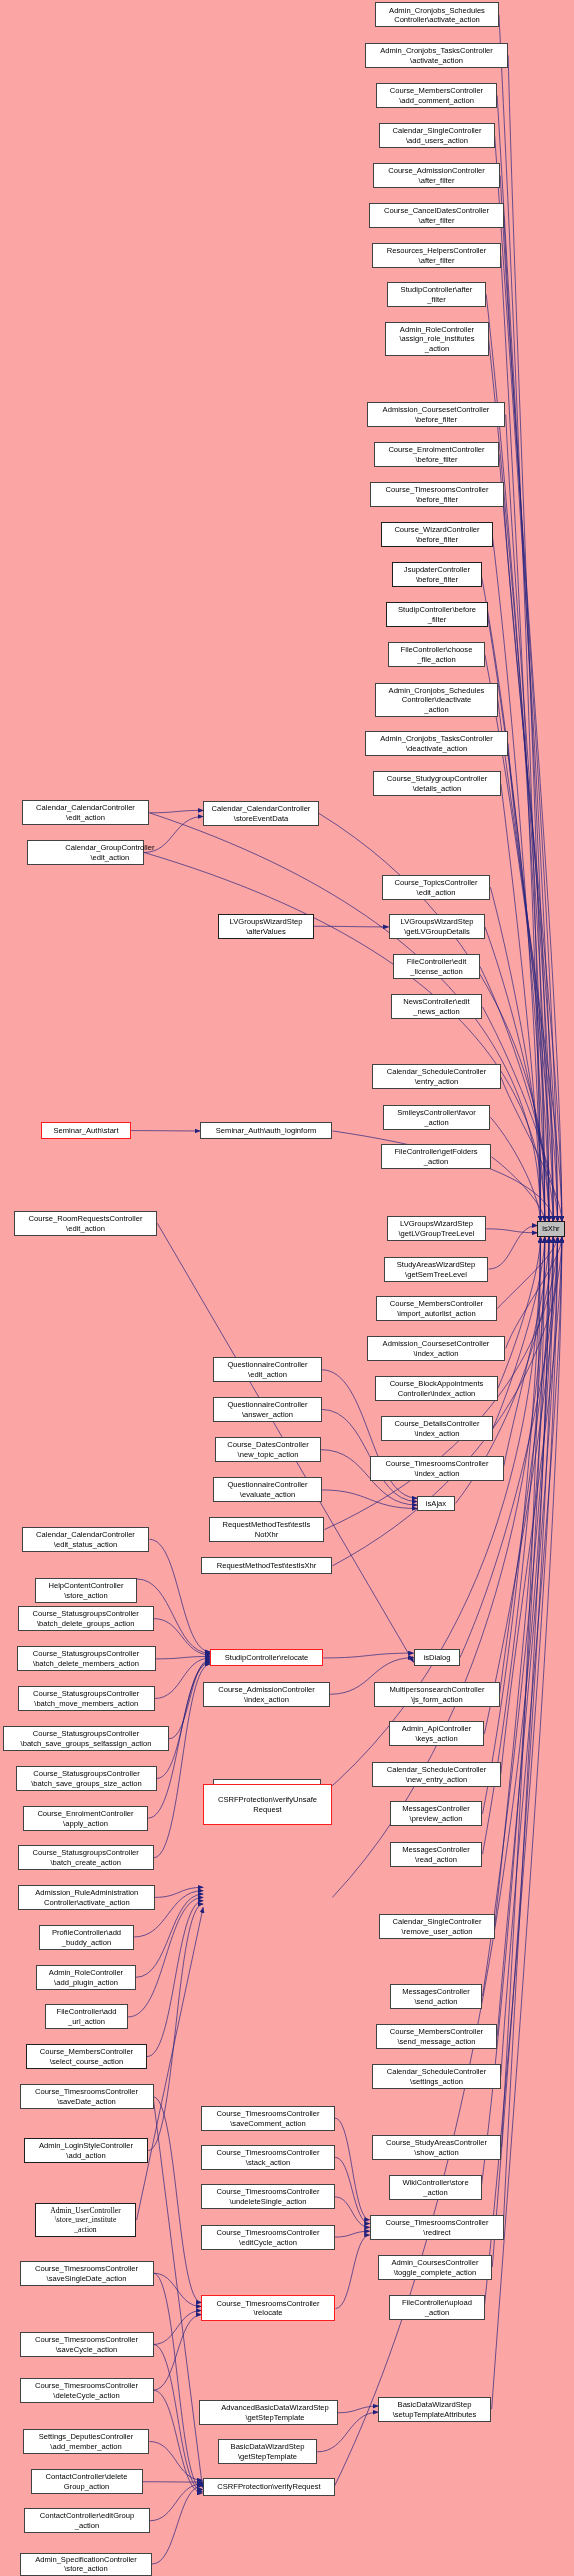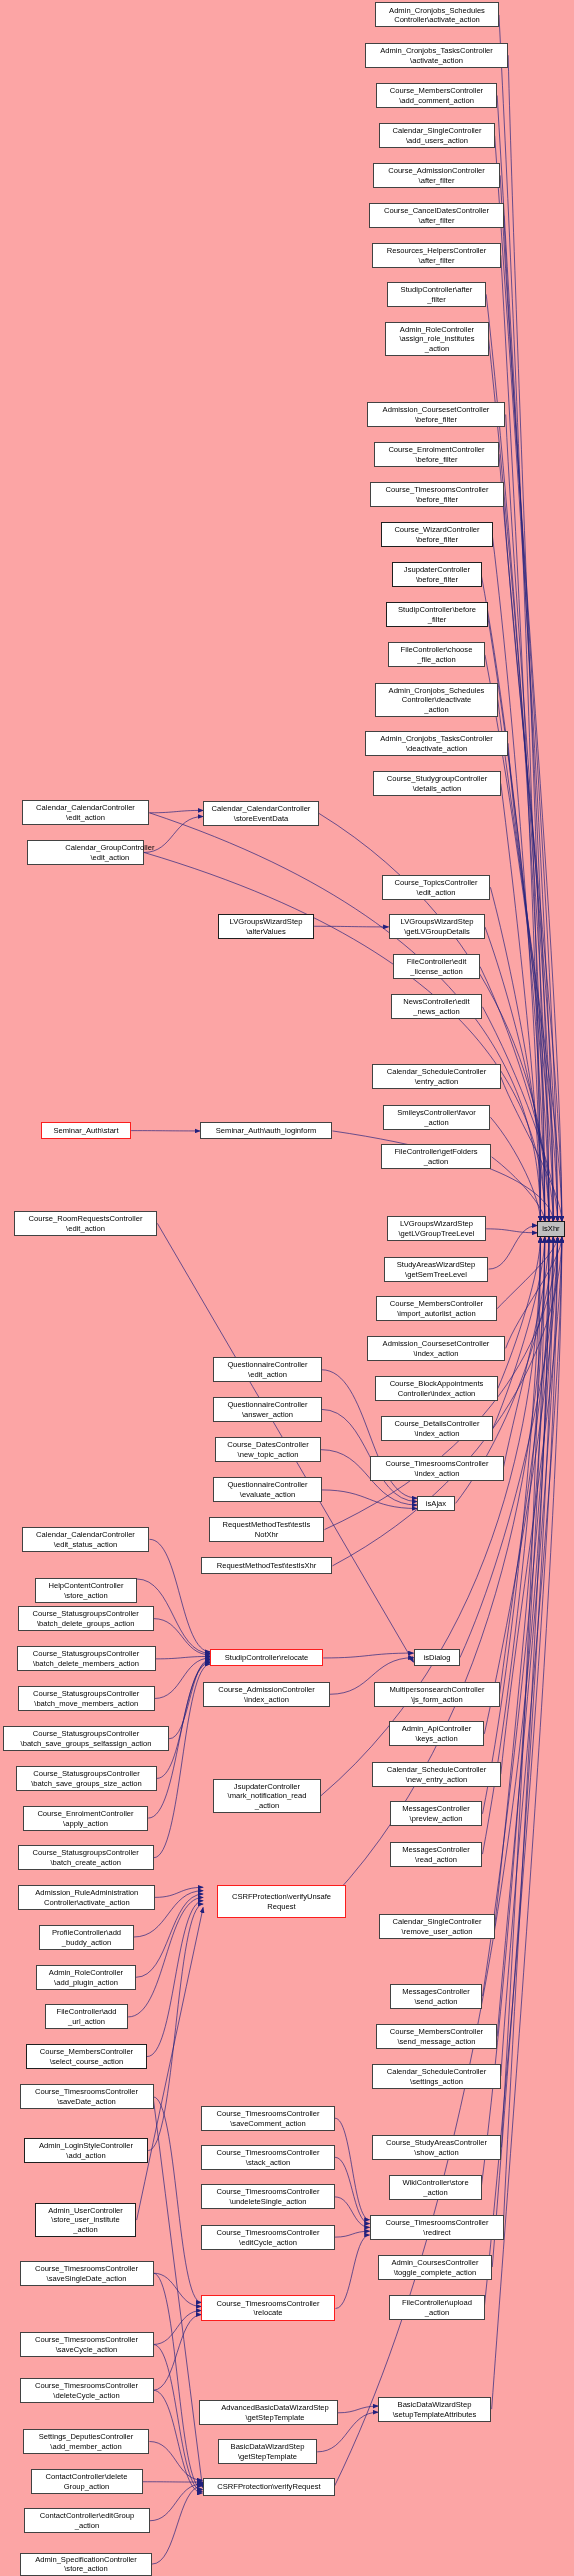--- a/index.html
+++ b/index.html
@@ -375,21 +375,21 @@
     </div>
     <div class="node plain" style="left: 203px; top: 1682px; width: 127px; height: 25px;">
       <span class="ln">Course_AdmissionController</span>
       <span class="ln">\index_action</span>
     </div>
     <div class="node plain" style="left: 213px; top: 1779px; width: 108px; height: 34px;">
       <span class="ln">JsupdaterController</span>
       <span class="ln">\mark_notification_read</span>
       <span class="ln">_action</span>
     </div>
-    <div class="node red" style="left: 203px; top: 1885px; width: 129px; height: 33px; margin-left: 14px;">
+    <div class="node red" style="left: 203px; top: 1784px; width: 129px; height: 41px;">
       <span class="ln">CSRFProtection\verifyUnsafe</span>
       <span class="ln">Request</span>
     </div>
     <div class="node plain" style="left: 201px; top: 2106px; width: 134px; height: 25px;">
       <span class="ln">Course_TimesroomsController</span>
       <span class="ln">\saveComment_action</span>
     </div>
     <div class="node plain" style="left: 201px; top: 2145px; width: 134px; height: 25px;">
       <span class="ln">Course_TimesroomsController</span>
       <span class="ln">\stack_action</span>
@@ -489,21 +489,21 @@
       <span class="ln">\select_course_action</span>
     </div>
     <div class="node plain" style="left: 19.5px; top: 2084px; width: 134px; height: 25px;">
       <span class="ln">Course_TimesroomsController</span>
       <span class="ln">\saveDate_action</span>
     </div>
     <div class="node bold" style="left: 24px; top: 2138px; width: 124px; height: 25px;">
       <span class="ln">Admin_LoginStyleController</span>
       <span class="ln">\add_action</span>
     </div>
-    <div class="node bold" style="left: 35px; top: 2203px; width: 101px; height: 34px;">
+    <div class="node bold" style="left: 35px; top: 2203px; width: 101px; height: 34px; font-family: Liberation Serif, serif;">
       <span class="ln">Admin_UserController</span>
       <span class="ln">\store_user_institute</span>
       <span class="ln">_action</span>
     </div>
     <div class="node plain" style="left: 19.5px; top: 2261px; width: 134px; height: 25px;">
       <span class="ln">Course_TimesroomsController</span>
       <span class="ln">\saveSingleDate_action</span>
     </div>
     <div class="node plain" style="left: 19.5px; top: 2332px; width: 134px; height: 25px;">
       <span class="ln">Course_TimesroomsController</span>

